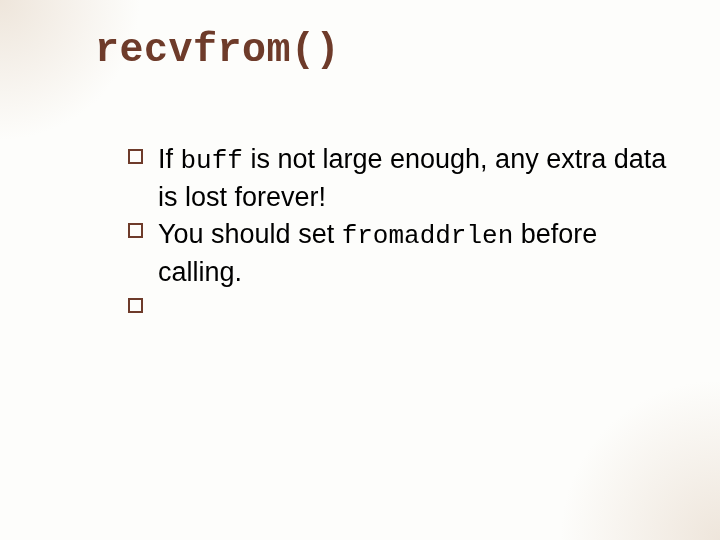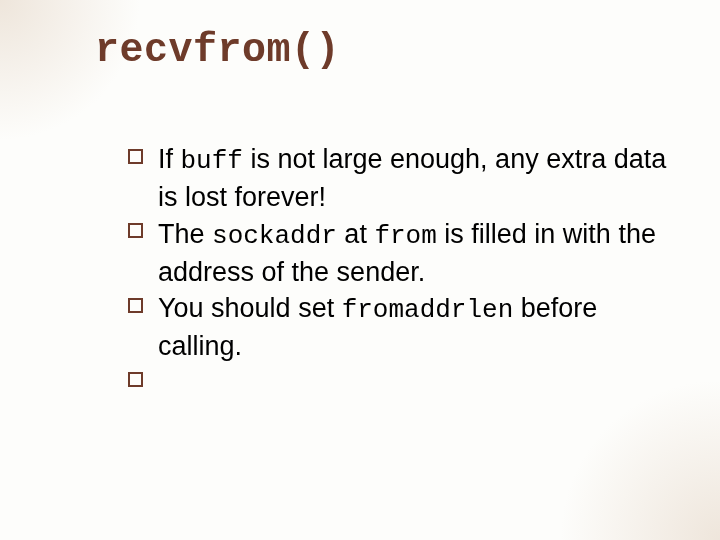--- a/index.html
+++ b/index.html
@@ -76,23 +76,20 @@
         <span>If </span><span class="code">buff</span><span> is not large enough, any extra data is lost forever!</span>
       </span>
     </div>
 
     <div class="item">
       <span class="bullet"></span>
     </div>
 
     <div class="item">
       <span class="bullet"></span>
-      <span>
-        <span>The </span><span class="code">sockaddr</span><span> at </span><span class="code">from</span><span> is filled in with the address of the sender.</span>
-      </span>
     </div>
 
     <div class="item">
       <span class="bullet"></span>
       <span>
         <span>You should set </span><span class="code">fromaddrlen</span><span> before calling.</span>
       </span>
     </div>
 
     <div class="item">

